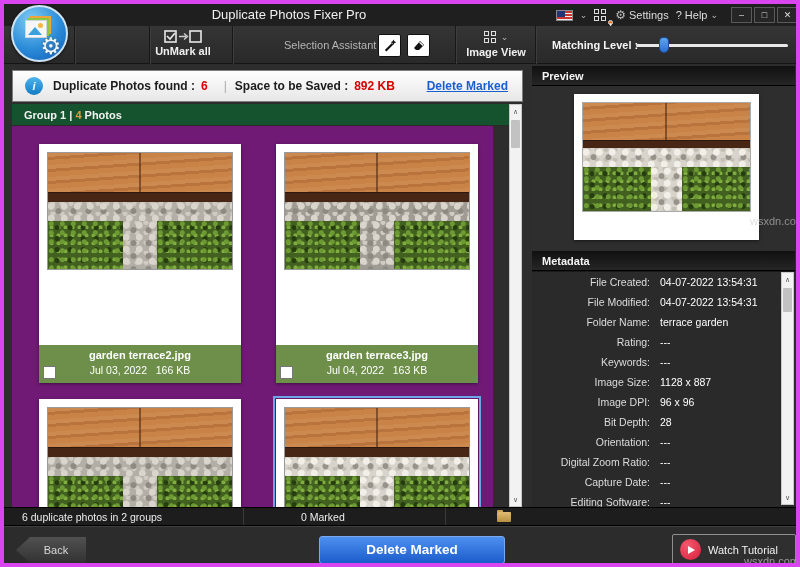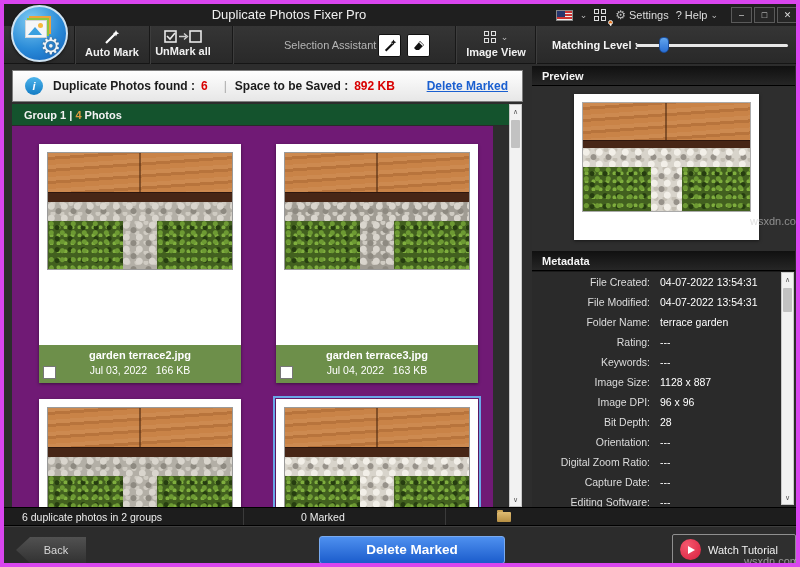--- a/index.html
+++ b/index.html
@@ -167,27 +167,20 @@
     </div>
   </div>
 
   <div class="toolbar">
     <span class="tsep" style="left:70px"></span>
       <span class="tsep" style="left:145px"></span>
     <span class="tsep" style="left:228px"></span>
       <span class="tsep" style="left:451px"></span>
     <span class="tsep" style="left:531px"></span>
 
-    <div class="titem" style="left:72px;width:72px">
-      <svg class="autoicon" width="16" height="14" viewBox="0 0 16 14">
-          <path d="M2 13 L11 4" stroke="#fff" stroke-width="2.2"></path>
-          <path d="M12 0 l1 2.2 2.2 1 -2.2 1 -1 2.2 -1-2.2 -2.2-1 2.2-1z" fill="#fff"></path>
-        </svg>
-      <span class="lab">Auto Mark</span>
-    </div>
 
     <div class="titem" style="left:147px;width:64px">
       <svg class="autoicon" width="38" height="13" viewBox="0 0 38 13">
           <rect x="1" y="1" width="11" height="11" fill="none" stroke="#e8e8e8" stroke-width="1.6"></rect>
           <path d="M3 6 l3 3 5-6" stroke="#e8e8e8" stroke-width="1.6" fill="none"></path>
           <path d="M15 6.5 h7 M20 3.5 l3.5 3 -3.5 3" stroke="#cfcfcf" stroke-width="1.4" fill="none"></path>
           <rect x="26" y="1" width="11" height="11" fill="none" stroke="#e8e8e8" stroke-width="1.6"></rect>
         </svg>
       <span class="lab">UnMark all</span>
     </div>

